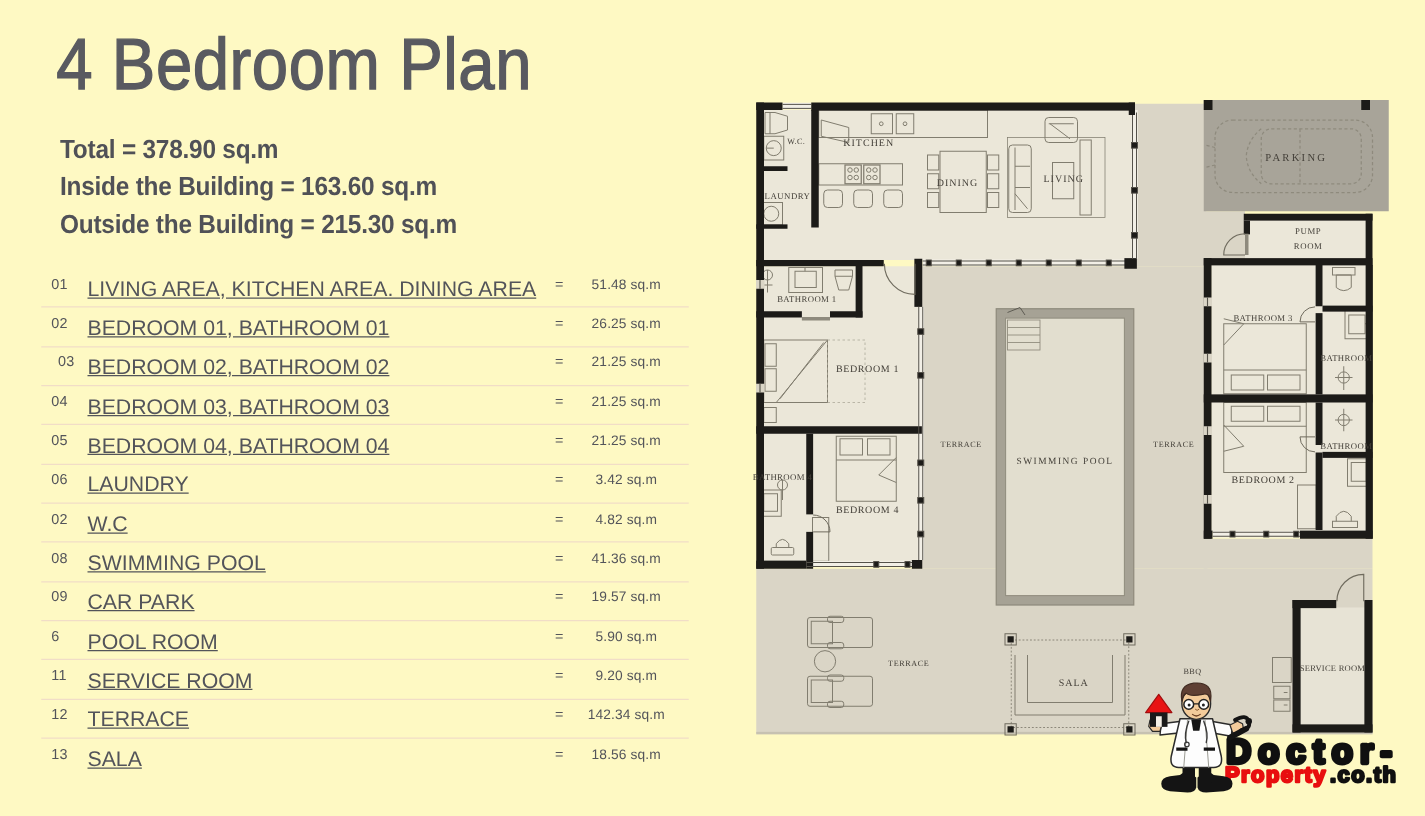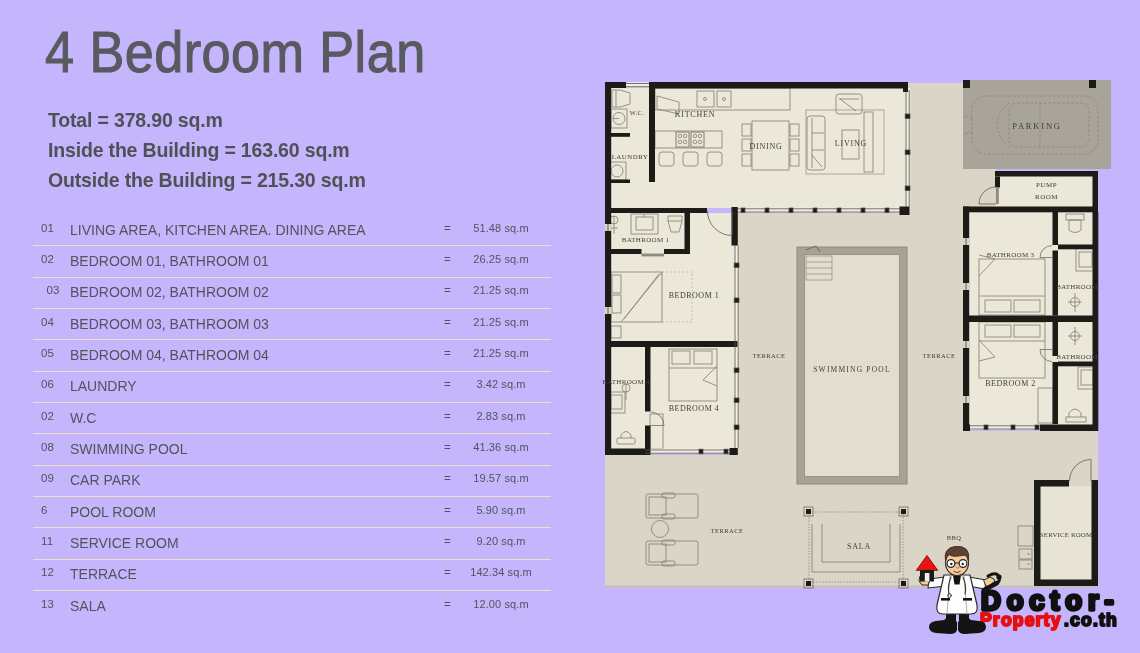--- a/index.html
+++ b/index.html
@@ -1,22 +1,22 @@
 <!DOCTYPE html>
 <html><head>
 <meta charset="utf-8">
 <style>
   html,body{margin:0;padding:0;}
-  #page{position:relative;width:1140px;height:653px;background:#c4b5fd;overflow:hidden;
+  #page{position:relative;width:1140px;height:653px;background:#fef9c3;overflow:hidden;
         font-family:"Liberation Sans",sans-serif;}
   .abs{position:absolute;}
   #title{left:45px;top:18px;font-size:58px;font-weight:normal;color:#595a60;letter-spacing:0.5px;-webkit-text-stroke:1.1px #595a60;transform:scaleX(0.9);transform-origin:left top;}
   .sub{left:48px;font-size:21px;font-weight:bold;color:#505157;letter-spacing:-0.2px;transform:scaleX(0.93);transform-origin:left top;}
   .rowno{position:absolute;left:41px;width:24px;font-size:11.5px;color:#53545a;letter-spacing:0.2px;}
-  .rowname{position:absolute;left:70px;font-size:14px;color:#53545a;letter-spacing:0;}
+  .rowname{position:absolute;left:70px;font-size:17px;color:#53545a;letter-spacing:0;text-decoration:underline;}
   .roweq{position:absolute;left:444px;width:12px;font-size:11.5px;color:#53545a;}
   .rowval{position:absolute;left:451px;width:100px;text-align:center;font-size:11px;color:#53545a;letter-spacing:0.1px;}
   .sep{position:absolute;left:33px;width:518px;height:1px;background:#f1ddc7;}
   #plan text{font-family:"Liberation Serif",serif;fill:#45413a;}
 </style>
 </head>
 <body>
 <div id="page">
 
   <div class="abs" id="title">4 Bedroom Plan</div>
@@ -53,21 +53,21 @@
     <div class="rowval" style="top:346.8px;">21.25 sq.m</div>
 
   <div class="rowno" style="top:378.1px;">06</div>
     <div class="rowname" style="top:378.1px;">LAUNDRY</div>
     <div class="roweq" style="top:378.1px;">=</div>
     <div class="rowval" style="top:378.1px;">3.42 sq.m</div>
 
   <div class="rowno" style="top:409.5px;">02</div>
     <div class="rowname" style="top:409.5px;text-align:center;">W.C</div>
     <div class="roweq" style="top:409.5px;">=</div>
-    <div class="rowval" style="top:409.5px;">2.83 sq.m</div>
+    <div class="rowval" style="top:409.5px;">4.82 sq.m</div>
 
   <div class="rowno" style="top:440.8px;">08</div>
     <div class="rowname" style="top:440.8px;">SWIMMING POOL</div>
     <div class="roweq" style="top:440.8px;">=</div>
     <div class="rowval" style="top:440.8px;">41.36 sq.m</div>
 
   <div class="rowno" style="top:472.1px;">09</div>
     <div class="rowname" style="top:472.1px;">CAR PARK</div>
     <div class="roweq" style="top:472.1px;">=</div>
     <div class="rowval" style="top:472.1px;">19.57 sq.m</div>
@@ -83,21 +83,21 @@
     <div class="rowval" style="top:534.8px;">9.20 sq.m</div>
 
   <div class="rowno" style="top:566.1px;">12</div>
     <div class="rowname" style="top:566.1px;">TERRACE</div>
     <div class="roweq" style="top:566.1px;">=</div>
     <div class="rowval" style="top:566.1px;">142.34 sq.m</div>
 
   <div class="rowno" style="top:597.5px;">13</div>
     <div class="rowname" style="top:597.5px;">SALA</div>
     <div class="roweq" style="top:597.5px;">=</div>
-    <div class="rowval" style="top:597.5px;">12.00 sq.m</div>
+    <div class="rowval" style="top:597.5px;">18.56 sq.m</div>
 
   <div class="sep" style="top:245.3px;"></div>
   <div class="sep" style="top:276.6px;"></div>
   <div class="sep" style="top:308.0px;"></div>
   <div class="sep" style="top:339.3px;"></div>
   <div class="sep" style="top:370.6px;"></div>
   <div class="sep" style="top:401.9px;"></div>
   <div class="sep" style="top:433.3px;"></div>
   <div class="sep" style="top:464.6px;"></div>
   <div class="sep" style="top:495.9px;"></div>

